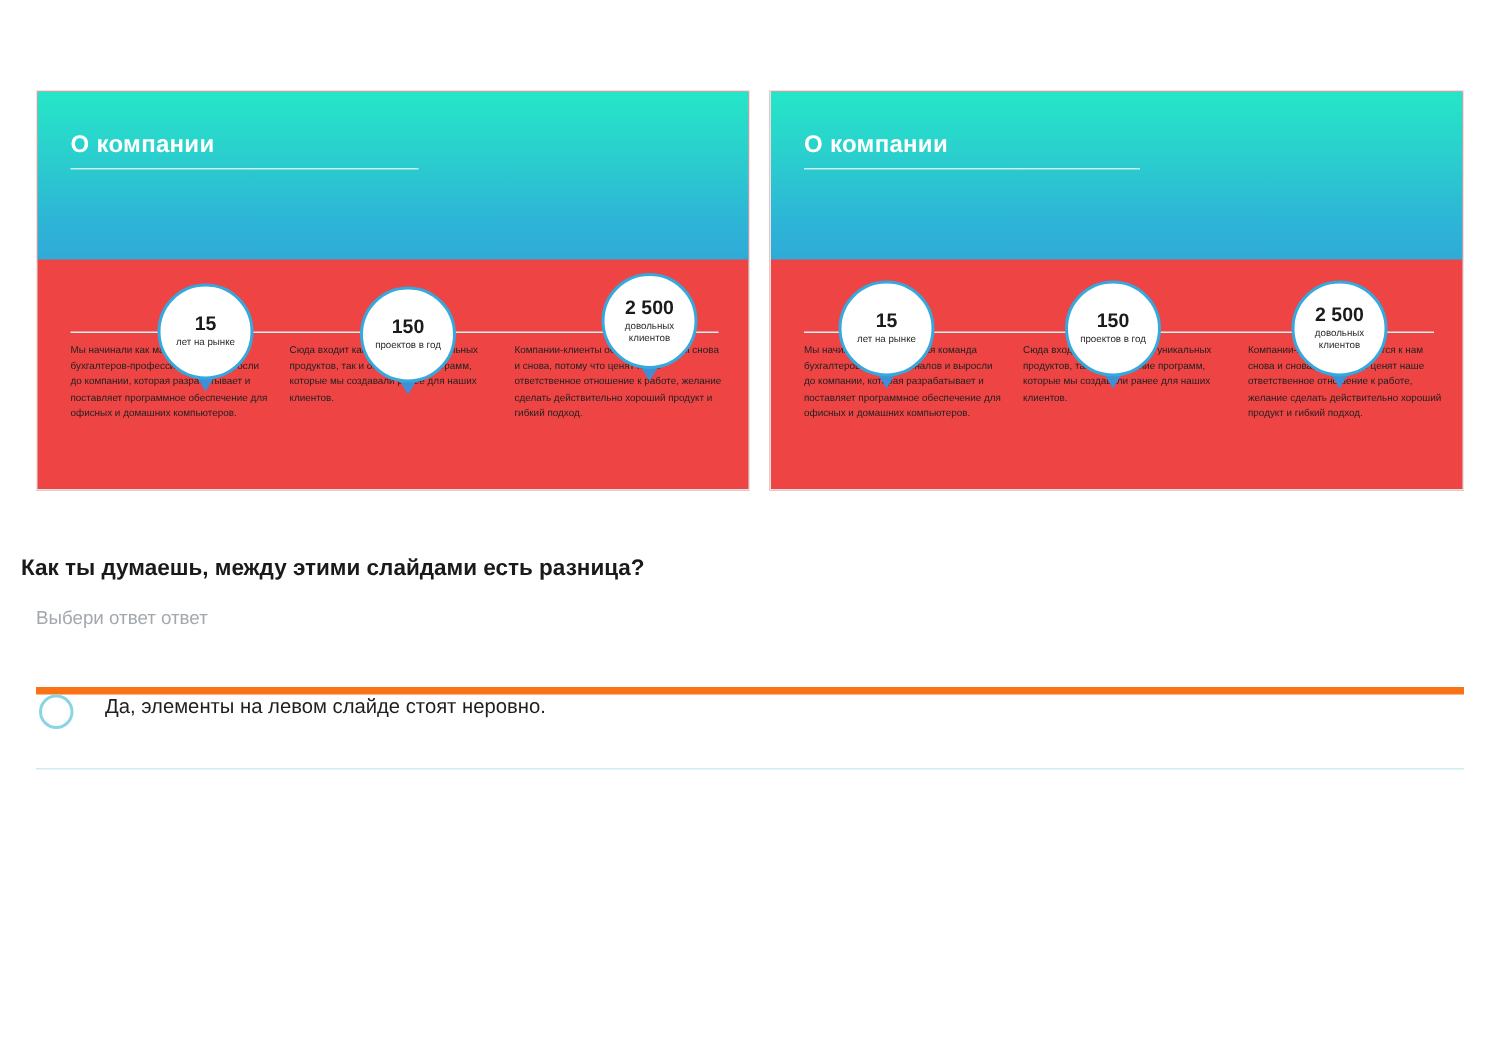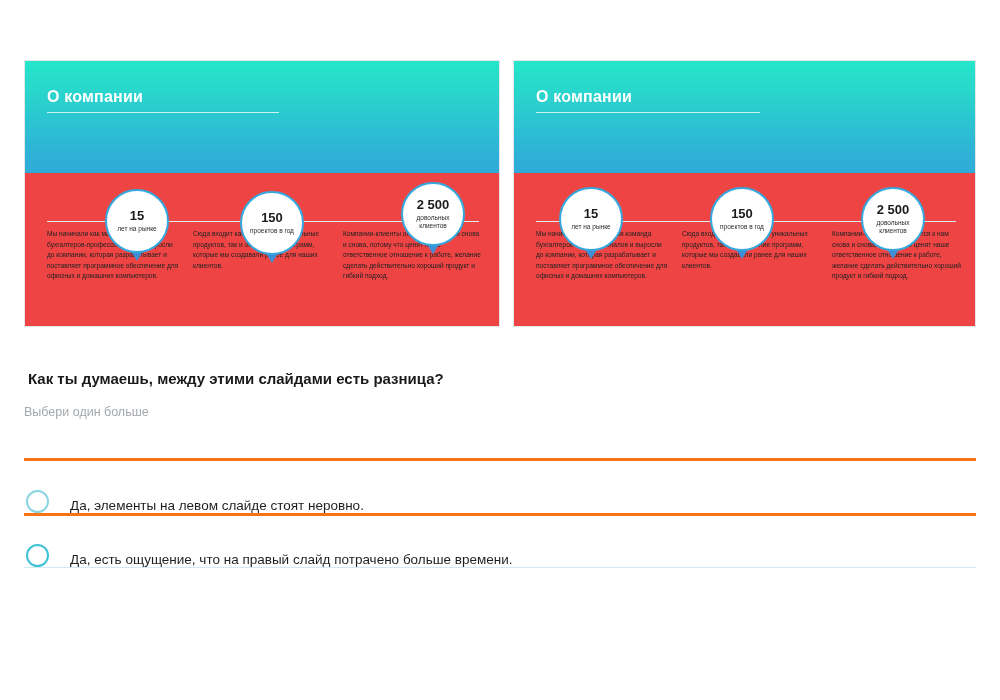--- a/index.html
+++ b/index.html
@@ -134,21 +134,21 @@
     color: #222222;
   }
   .col-1 { left: 22px;  width: 135px; }
   .col-2 { left: 168px; width: 135px; }
   .col-3 { left: 318px; width: 140px; }
   .slide.right .col-3 { width: 134px; }
 
   
   .question {
     position: absolute;
-    left: 28px;
+    left: 14px;
     top: 370px;
     font-size: 15px;
     font-weight: bold;
     color: #1a1a1a;
   }
   .subtitle {
     position: absolute;
     left: 24px;
     top: 405px;
     font-size: 12.5px;
@@ -158,23 +158,23 @@
   
   .answers {
     position: absolute;
     left: 24px;
     top: 458px;
     width: 952px;
   }
   .answer-row {
     position: relative;
     height: 55px;
-    border-top: 3px solid #f97316;
+    border-top: 5px solid #f97316;
     display: flex;
-    align-items: flex-end;
+    align-items: flex-start;
     box-sizing: border-box;
   }
   .answer-row:last-child { border-bottom: 1px solid #cfeaf0; }
   .radio {
     width: 23px;
     height: 23px;
     border-radius: 50%;
     border: 2px solid #8ad5e2;
     box-sizing: border-box;
     flex: 0 0 auto;
@@ -257,24 +257,20 @@
     </div>
 
     <div class="body-rule"></div>
     <div class="col col-1">Мы начинали как маленькая команда бухгалтеров-профессионалов и выросли до компании, которая разрабатывает и поставляет программное обеспечение для офисных и домашних компьютеров.</div>
     <div class="col col-2">Сюда входит как разработка уникальных продуктов, так и обновление программ, которые мы создавали ранее для наших клиентов.</div>
     <div class="col col-3">Компании-клиенты обращаются к нам снова и снова, потому что ценят наше ответственное отношение к работе, желание сделать действительно хороший продукт и гибкий подход.</div>
   </div>
 </div>
 
 <div class="question">Как ты думаешь, между этими слайдами есть разница?</div>
-<div class="subtitle">Выбери один больше</div>
+<div class="subtitle">Выбери ответ ответ</div>
 
 <div class="answers">
   <div class="answer-row">
     <div class="radio"></div>
     <div class="answer-text">Да, элементы на левом слайде стоят неровно.</div>
   </div>
-  <div class="answer-row strong">
-    <div class="radio"></div>
-    <div class="answer-text">Да, есть ощущение, что на правый слайд потрачено больше времени.</div>
-  </div>
 </div>
 
 </body></html>

